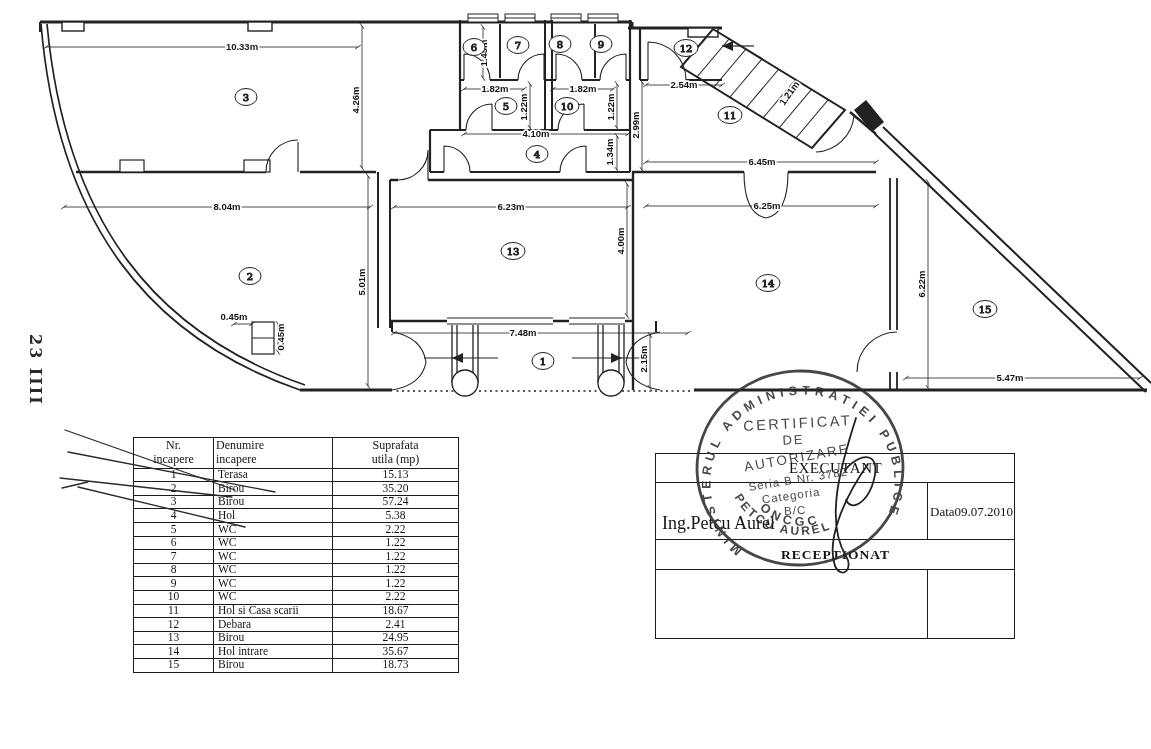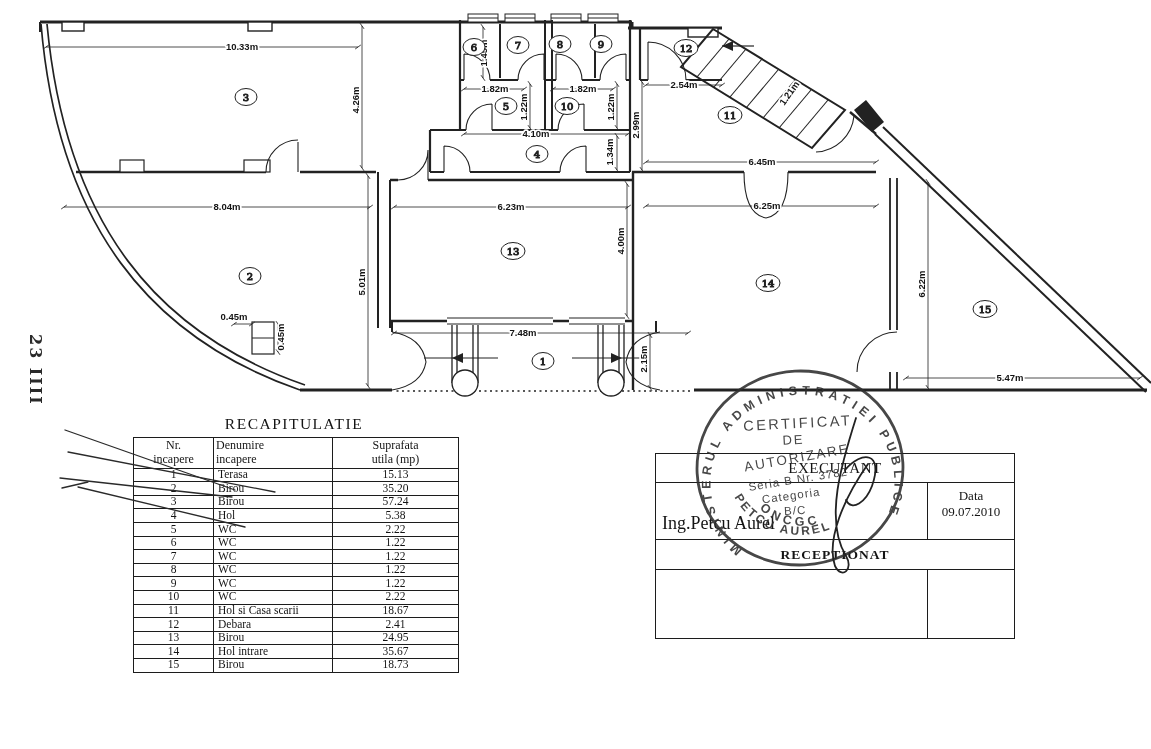--- a/index.html
+++ b/index.html
@@ -28,30 +28,29 @@
         border:1.6px solid #1c1c1c;display:grid;grid-template-rows:29px 57px 30px 1fr;
         font-family:"Liberation Serif",serif;}
   .tb-row{border-bottom:1.4px solid #1c1c1c;position:relative;}
   .tb-row:last-child{border-bottom:none;}
   .tb-center{display:flex;align-items:center;justify-content:center;}
   #tb-row2{display:grid;grid-template-columns:271px 1fr;}
   #tb-row4{display:grid;grid-template-columns:271px 1fr;}
   .tb-cell-r{border-left:1.4px solid #1c1c1c;}
   #executant-label{font-size:15px;letter-spacing:.5px;}
   #engineer-name{position:absolute;left:6px;bottom:5px;font-size:18px;}
-  #data-cell{display:flex;flex-direction:column;align-items:center;
+  #data-cell{display:flex;flex-direction:row;align-items:center;justify-content:space-between;
         padding:5px 2px 4px 2px;font-size:13px;}
   #receptionat-label{font-size:13.5px;letter-spacing:1px;font-weight:600;}
 </style>
 </head>
 <body>
 
 <div id="page">
 
-  <div id="recap-title">RECAPITULATIE</div>
   <table id="recap-table">
     <thead>
       <tr>
         <th class="c-nr">Nr.
 incapere</th>
         <th class="c-name">Denumire
 incapere</th>
         <th class="c-area">Suprafata
 utila (mp)</th>
       </tr>

